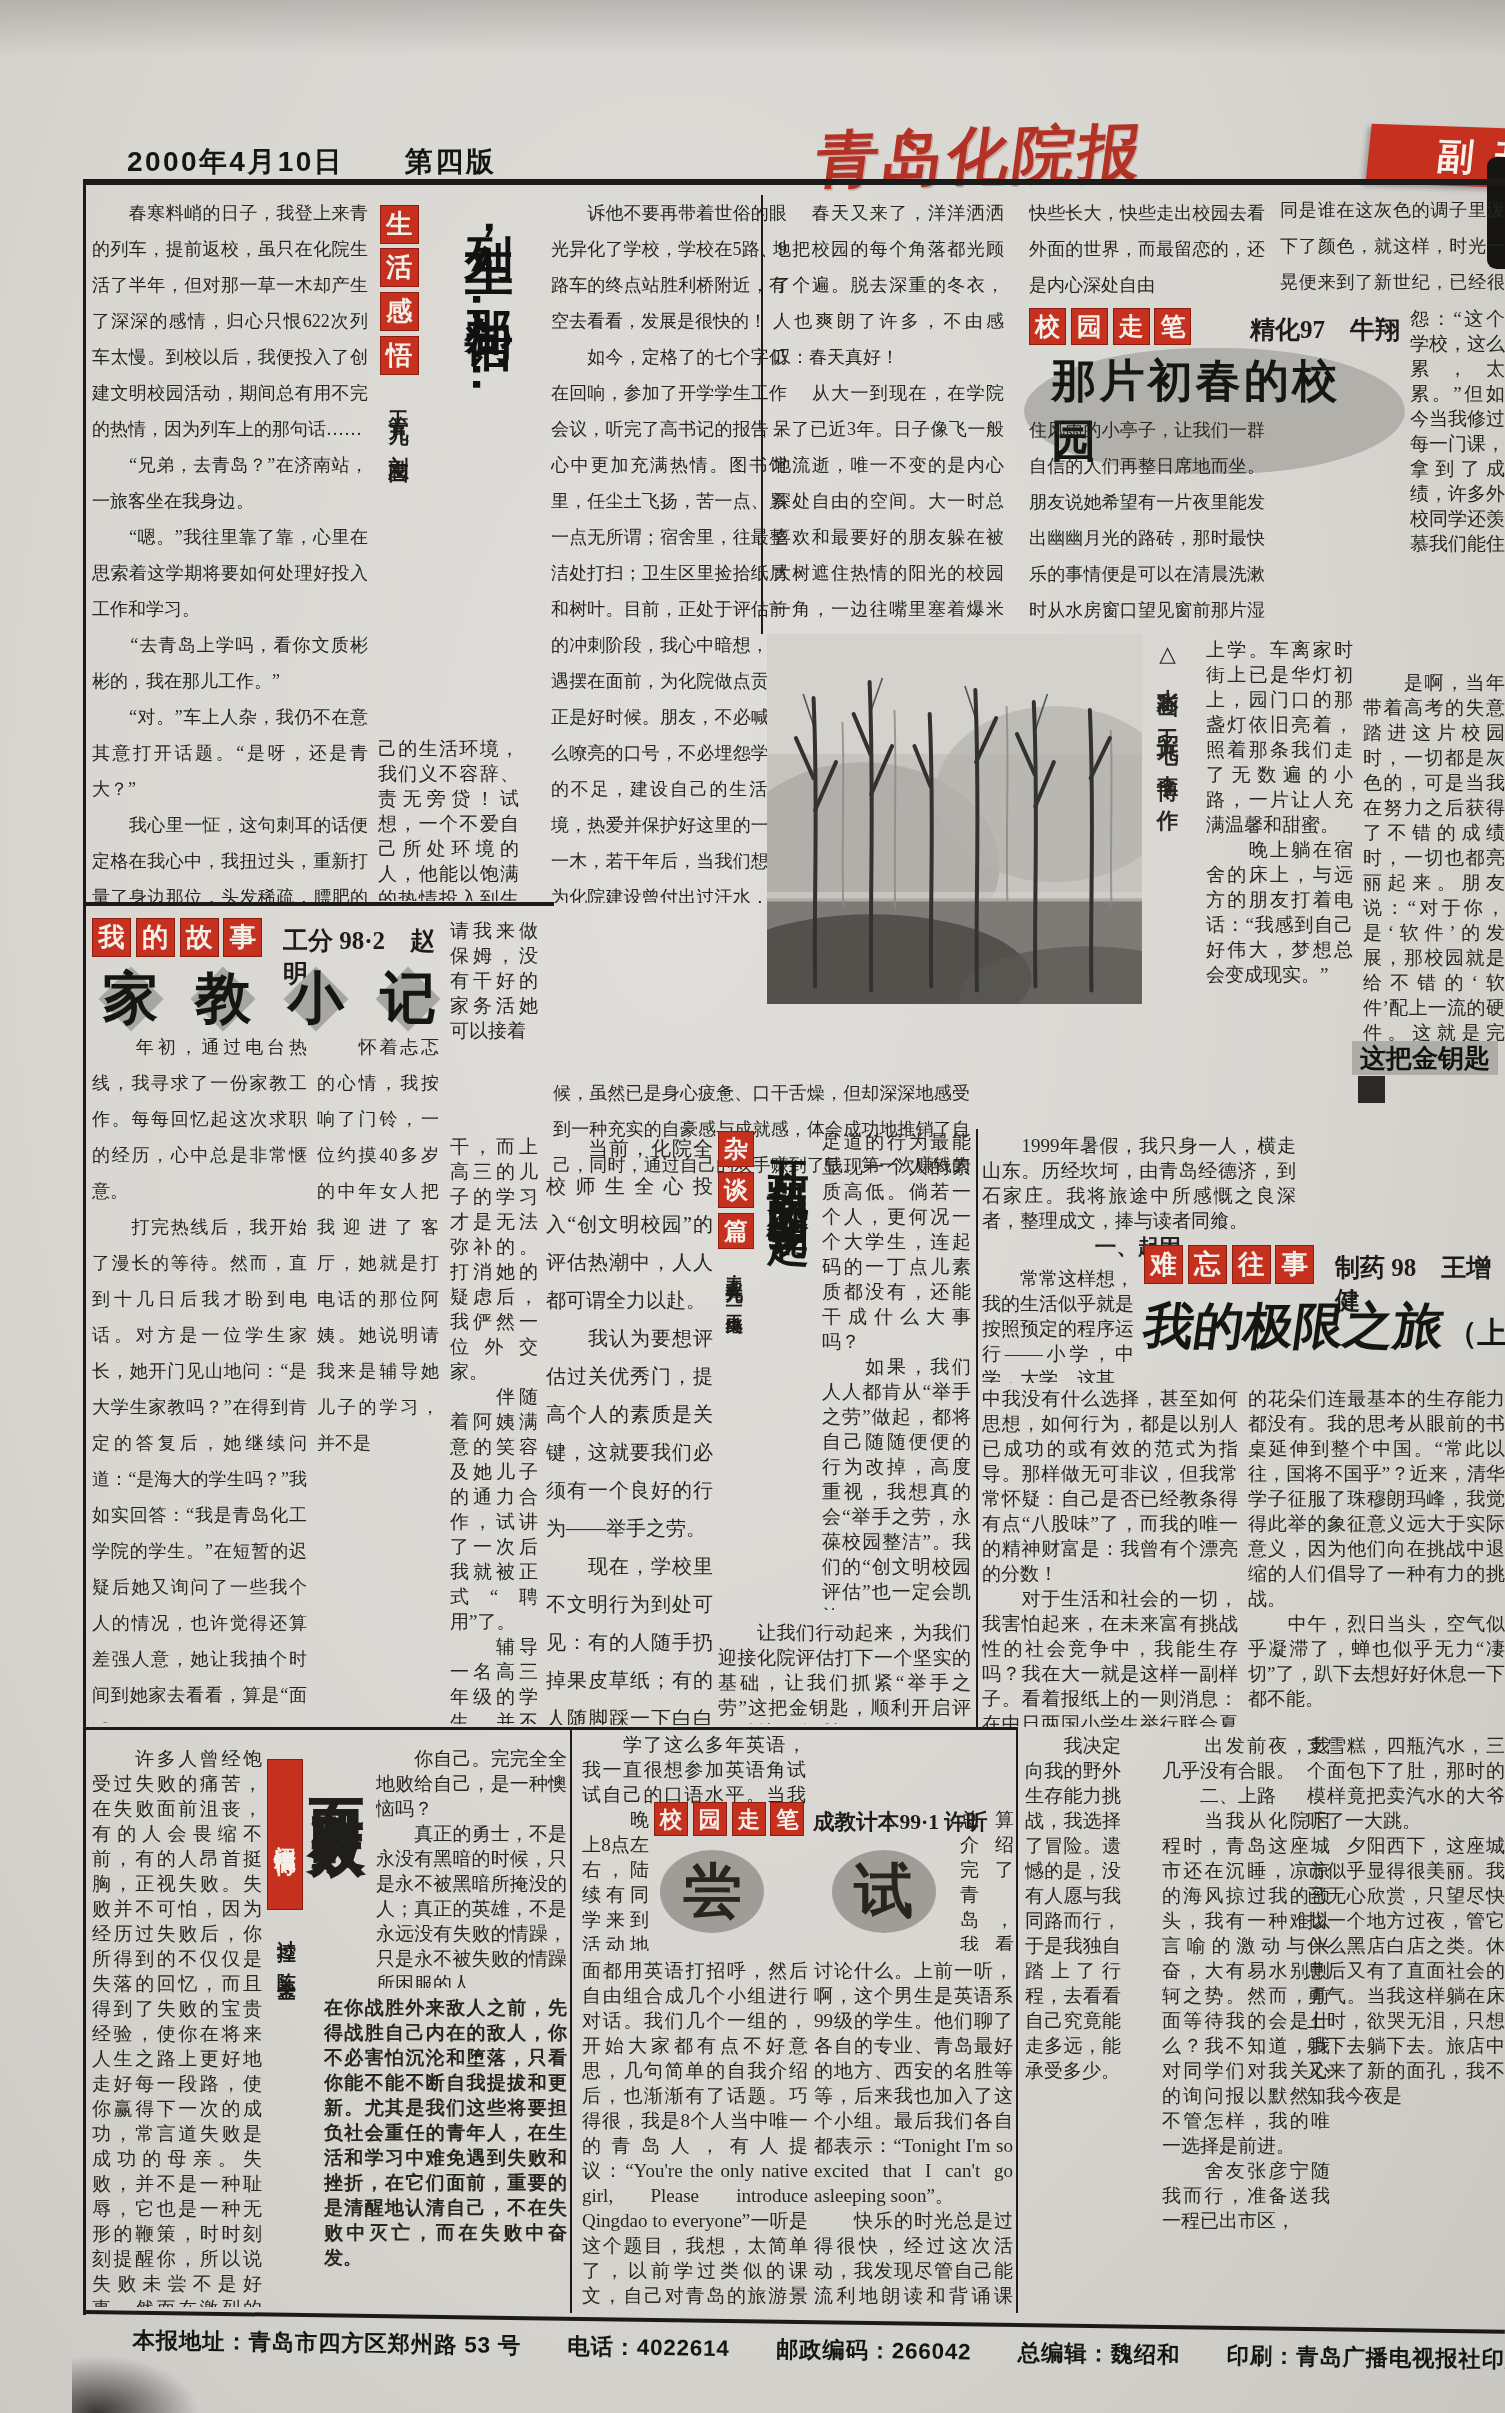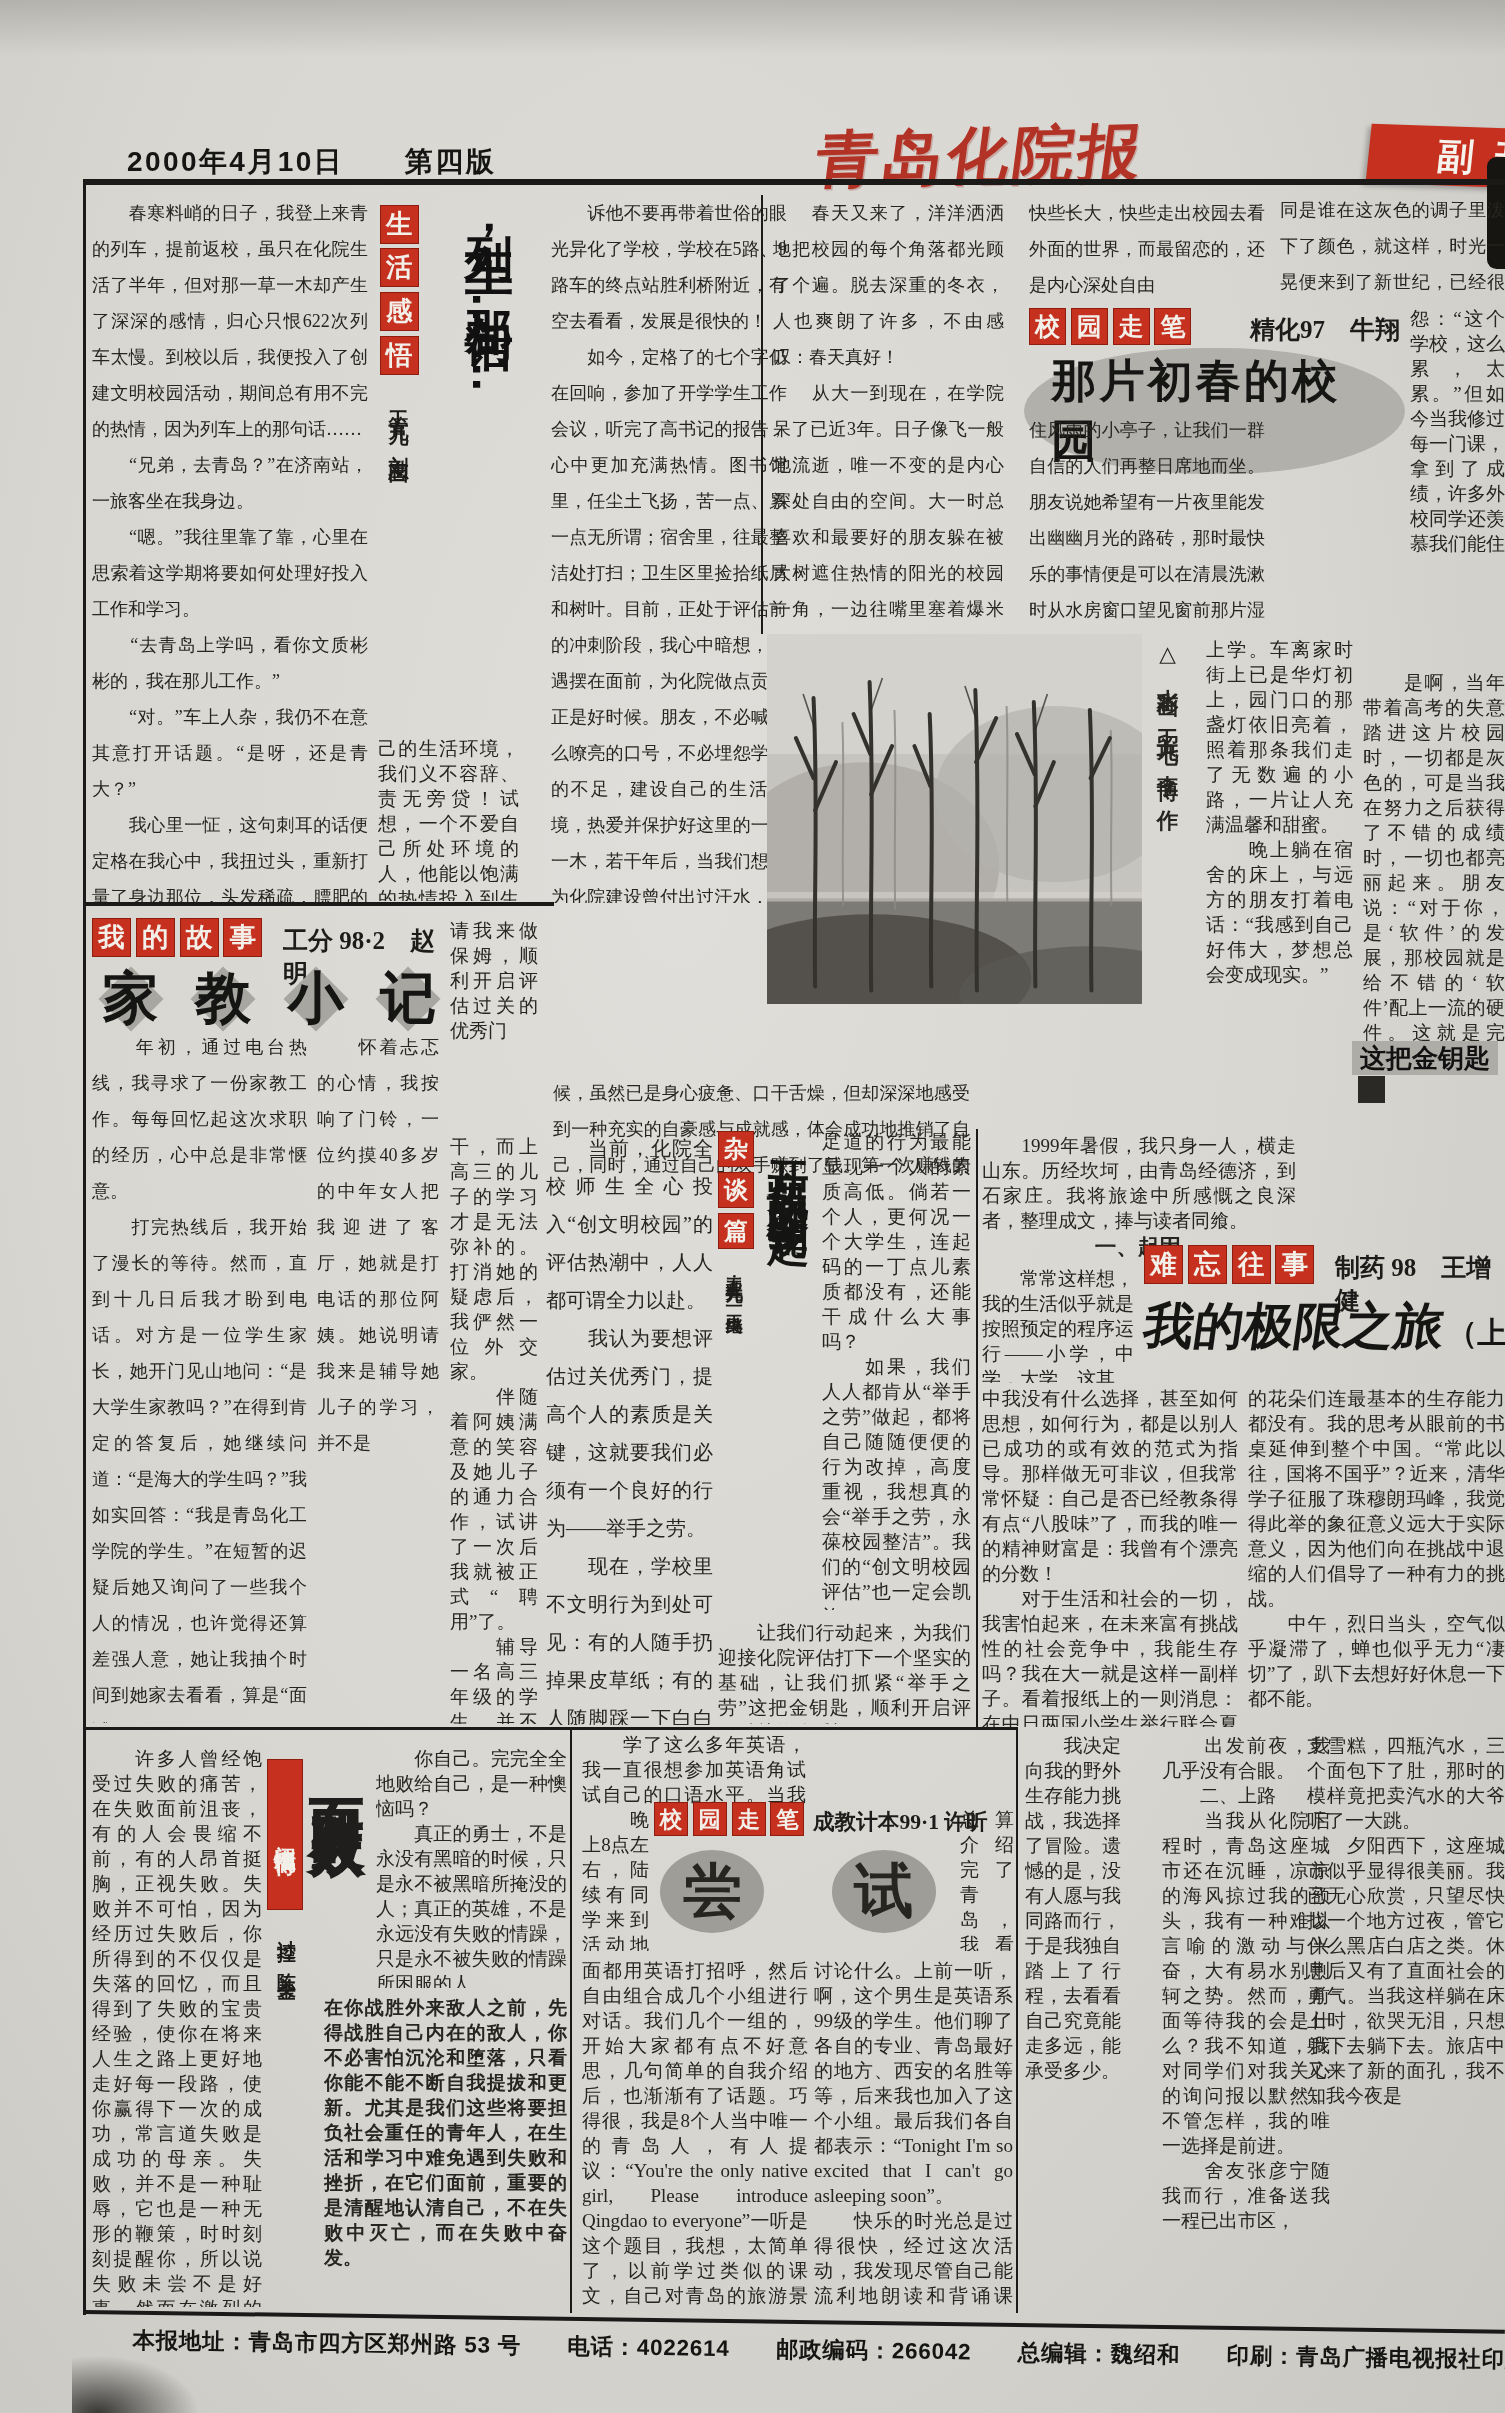--- a/index.html
+++ b/index.html
@@ -163,21 +163,21 @@
       <span class="lbl-box">事</span>
     </div>
     <div class="abs byline" style="left:191px;top:6.4px;font-size:25px;">工分 98·2　赵明</div>
     <div class="abs hd" style="left:0px;top:43px;font-size:56px;white-space:nowrap;">
       <span class="diamond-char">家</span>
       <span class="diamond-char">教</span>
       <span class="diamond-char">小</span>
       <span class="diamond-char">记</span>
     </div>
   </div>
-  <div class="abs bb" style="left:450px;top:918px;width:88px;height:210px;">请我来做保姆，顺利开启评估过关的优秀门</div>
+  <div class="abs bb" style="left:450px;top:918px;width:88px;height:210px;">请我来做保姆，没有干好的家务活她可以接着</div>
   <div class="abs ba" style="left:92px;top:1029px;width:215px;height:694px;">　　年初，通过电台热线，我寻求了一份家教工作。每每回忆起这次求职的经历，心中总是非常惬意。
 　　打完热线后，我开始了漫长的等待。然而，直到十几日后我才盼到电话。对方是一位学生家长，她开门见山地问：“是大学生家教吗？”在得到肯定的答复后，她继续问道：“是海大的学生吗？”我如实回答：“我是青岛化工学院的学生。”在短暂的迟疑后她又询问了一些我个人的情况，也许觉得还算差强人意，她让我抽个时间到她家去看看，算是“面试”吧。</div>
   <div class="abs ba" style="left:317px;top:1029px;width:122px;height:694px;">　　怀着忐忑的心情，我按响了门铃，一位约摸40多岁的中年女人把我迎进了客厅，她就是打电话的那位阿姨。她说明请我来是辅导她儿子的学习，并不是</div>
   <div class="abs bb" style="left:450px;top:1134px;width:88px;height:590px;">干，而上高三的儿子的学习才是无法弥补的。打消她的疑虑后，我俨然一位外交家。
 　　伴随着阿姨满意的笑容及她儿子的通力合作，试讲了一次后我就被正式“聘用”了。
 　　辅导一名高三年级的学生，并不是那么轻松。我像一位知识渊博的老师，给予制定了一个长远的辅导计划。每次辅导前我总要先花几个小时“备课”。一个多小时的公交车的颠簸之后，还要有两个小时的呕心沥血。当我披着浓黑的夜色赶在回宿舍的路上的时</div>
   <div class="abs ba" style="left:553px;top:1075px;width:417px;height:109px;">候，虽然已是身心疲惫、口干舌燥，但却深深地感受到一种充实的自豪感与成就感，体会成功地推销了自己，同时，通过自己的双手赚到了钱。第一次赚钱的感觉真好。</div>
 
   <div class="abs bb" style="left:546px;top:1129px;width:167px;height:596px;font-size:20px;line-height:38px;">　　当前，化院全校师生全心投入“创文明校园”的评估热潮中，人人都可谓全力以赴。
 　　我认为要想评估过关优秀门，提高个人的素质是关键，这就要我们必须有一个良好的行为——举手之劳。

